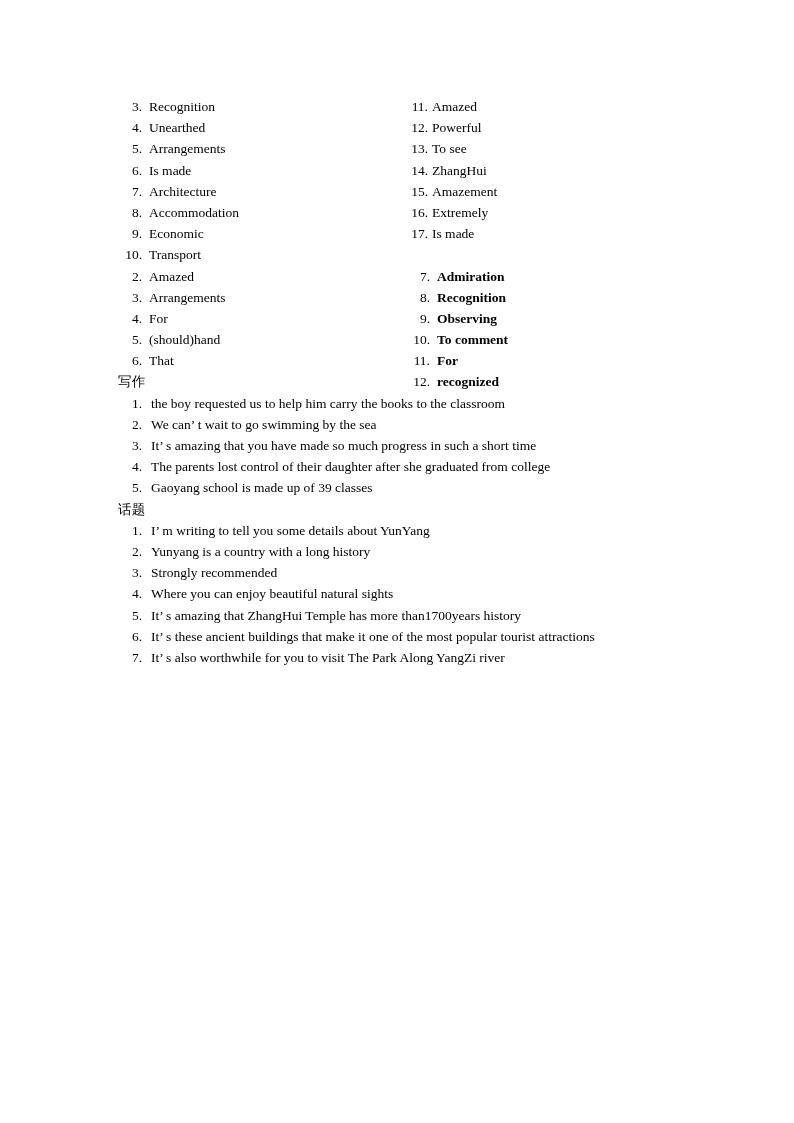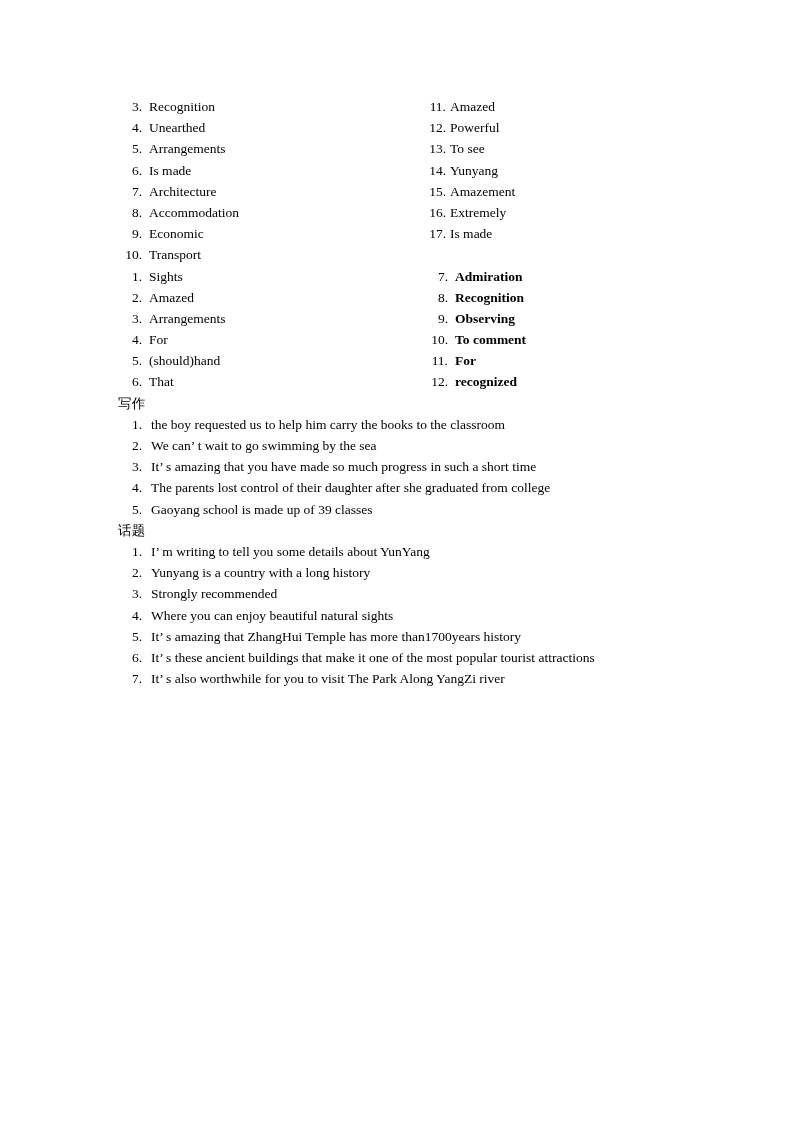--- a/index.html
+++ b/index.html
@@ -55,21 +55,21 @@
 
   
   .two-col {
     position: relative;
   }
   .two-col .col-left {
     width: 280px;
   }
   .two-col .col-right {
     position: absolute;
-    left: 306px;
+    left: 288px;
     top: 0;
   }
   .two-col .col-right .num {
     width: 22px;
   }
   .two-col .col-right .txt {
     padding-left: 4px;
   }
   
   .two-col.wide-gutter .col-right .num {
@@ -115,32 +115,31 @@
           <div class="row"><span class="num">8.</span><span class="txt">Accommodation</span></div>
           <div class="row"><span class="num">9.</span><span class="txt">Economic</span></div>
           <div class="row"><span class="num">10.</span><span class="txt">Transport</span></div>
         </div>
       </div>
       <div class="col-right">
         <div class="num-list">
           <div class="row"><span class="num">11.</span><span class="txt">Amazed</span></div>
           <div class="row"><span class="num">12.</span><span class="txt">Powerful</span></div>
           <div class="row"><span class="num">13.</span><span class="txt">To see</span></div>
-          <div class="row"><span class="num">14.</span><span class="txt">Yunyang</span></div>
+          <div class="row"><span class="num">14.</span><span class="txt">ZhangHui</span></div>
           <div class="row"><span class="num">15.</span><span class="txt">Amazement</span></div>
           <div class="row"><span class="num">16.</span><span class="txt">Extremely</span></div>
           <div class="row"><span class="num">17.</span><span class="txt">Is made</span></div>
         </div>
       </div>
     </div>
 
     <div class="two-col wide-gutter">
       <div class="col-left">
         <div class="num-list">
-          <div class="row"><span class="num">1.</span><span class="txt">Sights</span></div>
           <div class="row"><span class="num">2.</span><span class="txt">Amazed</span></div>
           <div class="row"><span class="num">3.</span><span class="txt">Arrangements</span></div>
           <div class="row"><span class="num">4.</span><span class="txt">For</span></div>
           <div class="row"><span class="num">5.</span><span class="txt">(should)hand</span></div>
           <div class="row"><span class="num">6.</span><span class="txt">That</span></div>
         </div>
       </div>
       <div class="col-right">
         <div class="num-list">
           <div class="row"><span class="num">7.</span><span class="txt">Admiration</span></div>

